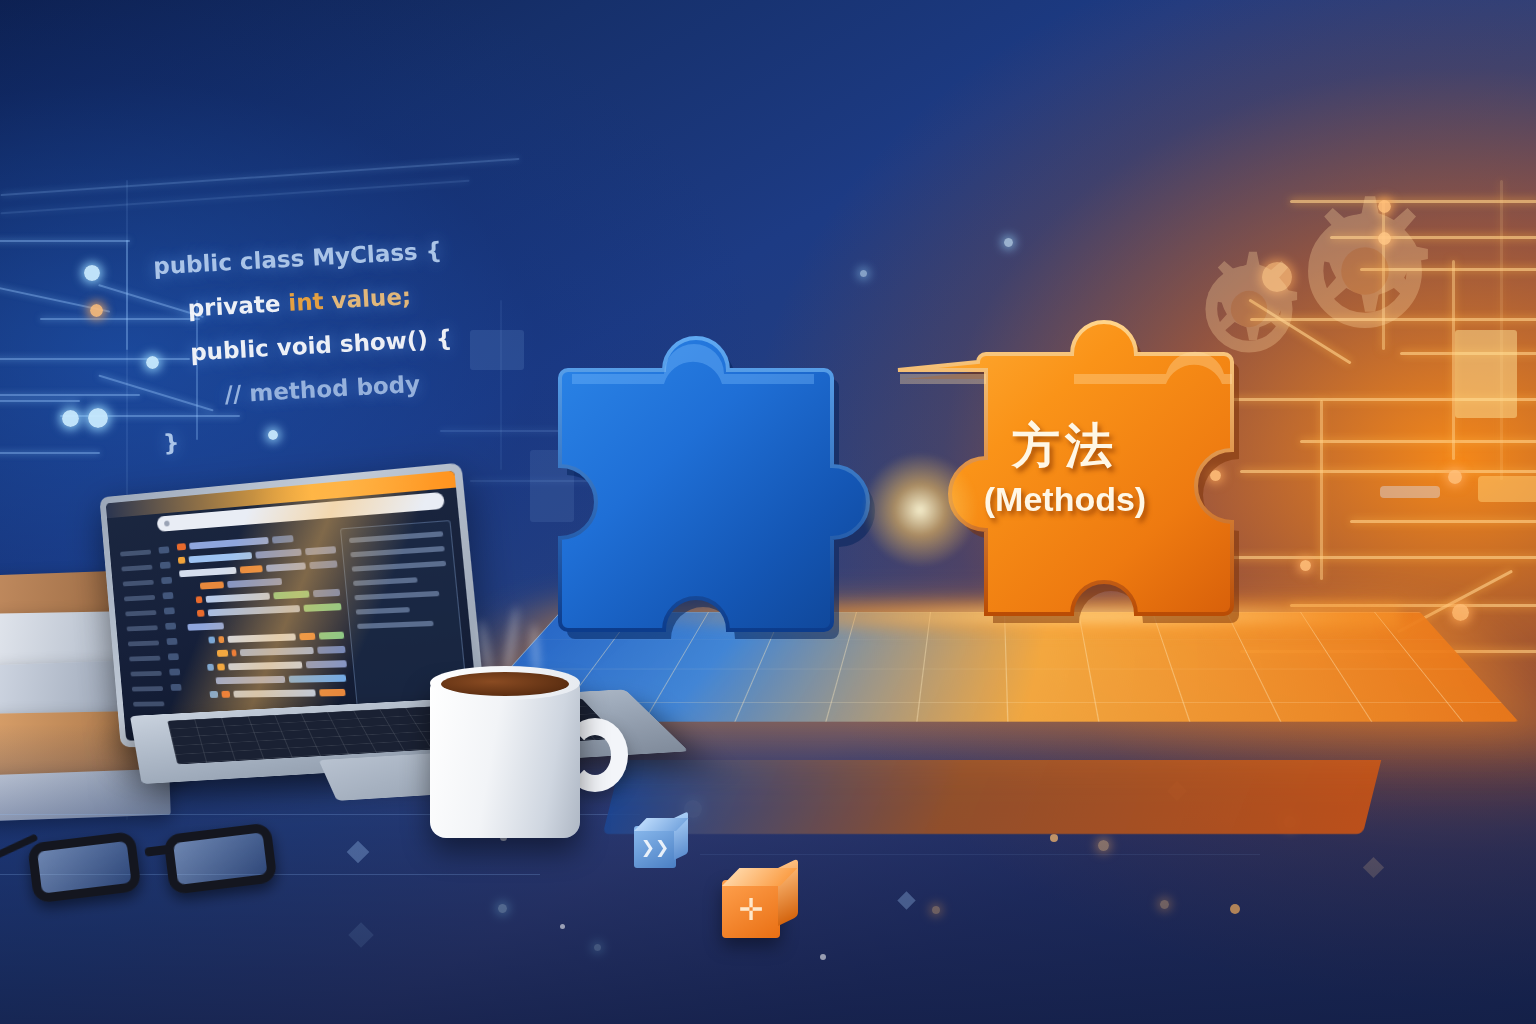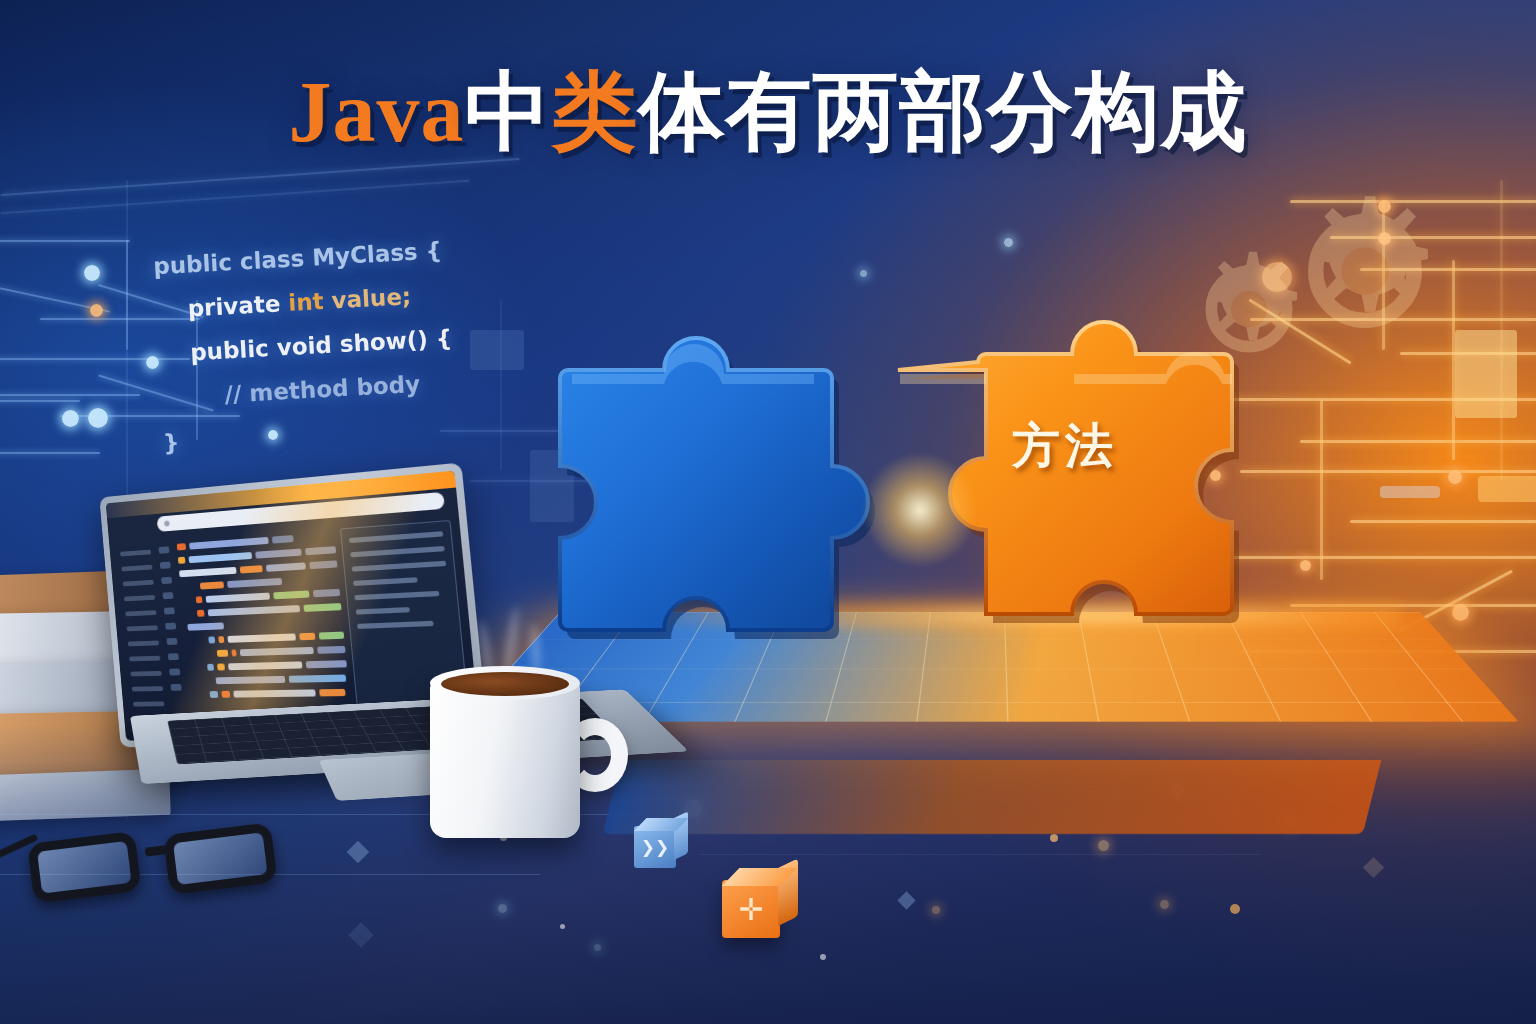--- a/index.html
+++ b/index.html
@@ -269,23 +269,20 @@
   <div class="gear" style="left:1184px;top:244px;">
     <svg width="130" height="130" viewBox="0 0 100 100">
       <g fill="#ffd9a0">
         <path d="M50 6 l6 0 2 10 a36 36 0 0 1 9 4 l8-7 5 5 -7 8 a36 36 0 0 1 4 9 l10 2 0 6 -10 2 a36 36 0 0 1 -4 9 l7 8 -5 5 -8-7 a36 36 0 0 1 -9 4 l-2 10 -6 0 -2-10 a36 36 0 0 1 -9-4 l-8 7 -5-5 7-8 a36 36 0 0 1 -4-9 l-10-2 0-6 10-2 a36 36 0 0 1 4-9 l-7-8 5-5 8 7 a36 36 0 0 1 9-4 z"></path>
       </g>
       <circle cx="50" cy="50" r="29" fill="none" stroke="#ffd9a0" stroke-width="9"></circle>
       <circle cx="50" cy="50" r="14" fill="#f08a20" opacity=".45"></circle>
     </svg>
   </div>
 
-  <div id="title">
-    <span class="lat o">Java</span><span class="w">中</span><span class="o">类</span><span class="w">体有两部分构成</span>
-  </div>
 
   <div id="code">
     <div class="ln"><span class="dim">public class MyClass {</span></div>
     <div class="ln"><span class="dim">    </span><span class="kw">private </span><span class="ty">int </span><span class="id">value;</span></div>
     <div class="ln"><span class="dim">    </span><span class="kw">public void </span><span class="kw">show() {</span></div>
     <div class="ln"><span class="cm">        // method body</span></div>
     <div class="ln"><span class="dim">}</span></div>
   </div>
 
   <div id="desk">
@@ -478,20 +475,21 @@
             <stop offset="0%" stop-color="#ffd48a"></stop>
             <stop offset="100%" stop-color="#b94c05"></stop>
           </linearGradient>
         </defs>
         <path transform="translate(7,9)" fill="#7a2f04" opacity=".5" d="M8 70 h88 v88 a36 36 0 1 0 0 72 v84 h86 a32 32 0 1 1 64 0 h88 a8 8 0 0 0 8 -8 v-84 a36 36 0 0 1 0 -72 v-88 a8 8 0 0 0 -8 -8 h-88 a32 32 0 1 0 -64 0 h-86 a8 8 0 0 0 -8 8 z"></path>
         <path fill="url(#og1)" stroke="url(#ogEdge)" stroke-width="4" d="M8 70 h88 v88 a36 36 0 1 0 0 72 v84 h86 a32 32 0 1 1 64 0 h88 a8 8 0 0 0 8 -8 v-84 a36 36 0 0 1 0 -72 v-88 a8 8 0 0 0 -8 -8 h-88 a32 32 0 1 0 -64 0 h-86 a8 8 0 0 0 -8 8 z"></path>
         <path fill="#ffe0a8" opacity=".35" d="M10 74 h86 v10 h-86 z M184 74 h92 a30 30 0 0 1 58 0 h8 v10 h-10 a30 30 0 0 0 -56 0 h-92 z"></path>
       </svg>
       <div class="pieceLabel" style="top:122px;">
         <div class="cn">方法</div>
+        <div class="en">(Methods)</div>
       </div>
     </div>
 
     <div id="joinGlow"></div>
   </div>
 
   <div id="mug">
     <div class="steam" style="left:52px;top:-40px;height:58px;transform:rotate(-9deg);"></div>
     <div class="steam" style="left:78px;top:-54px;height:70px;transform:rotate(8deg);"></div>
     <div class="steam" style="left:102px;top:-36px;height:52px;transform:rotate(-4deg);"></div>

